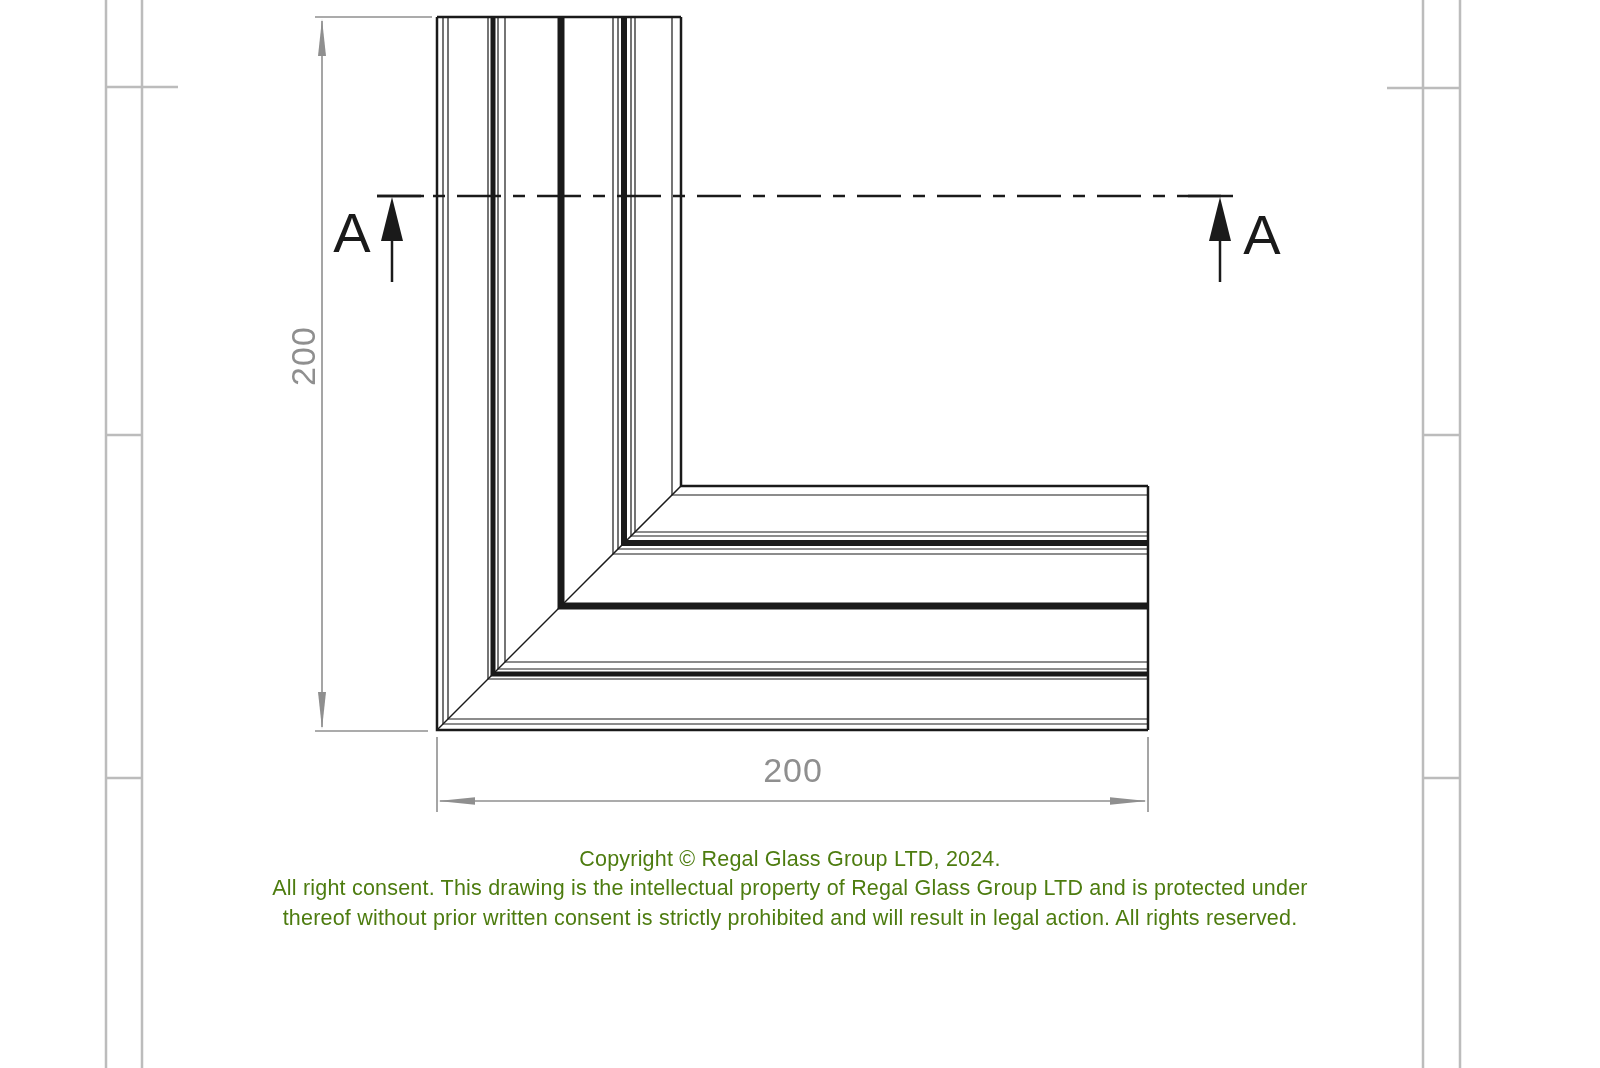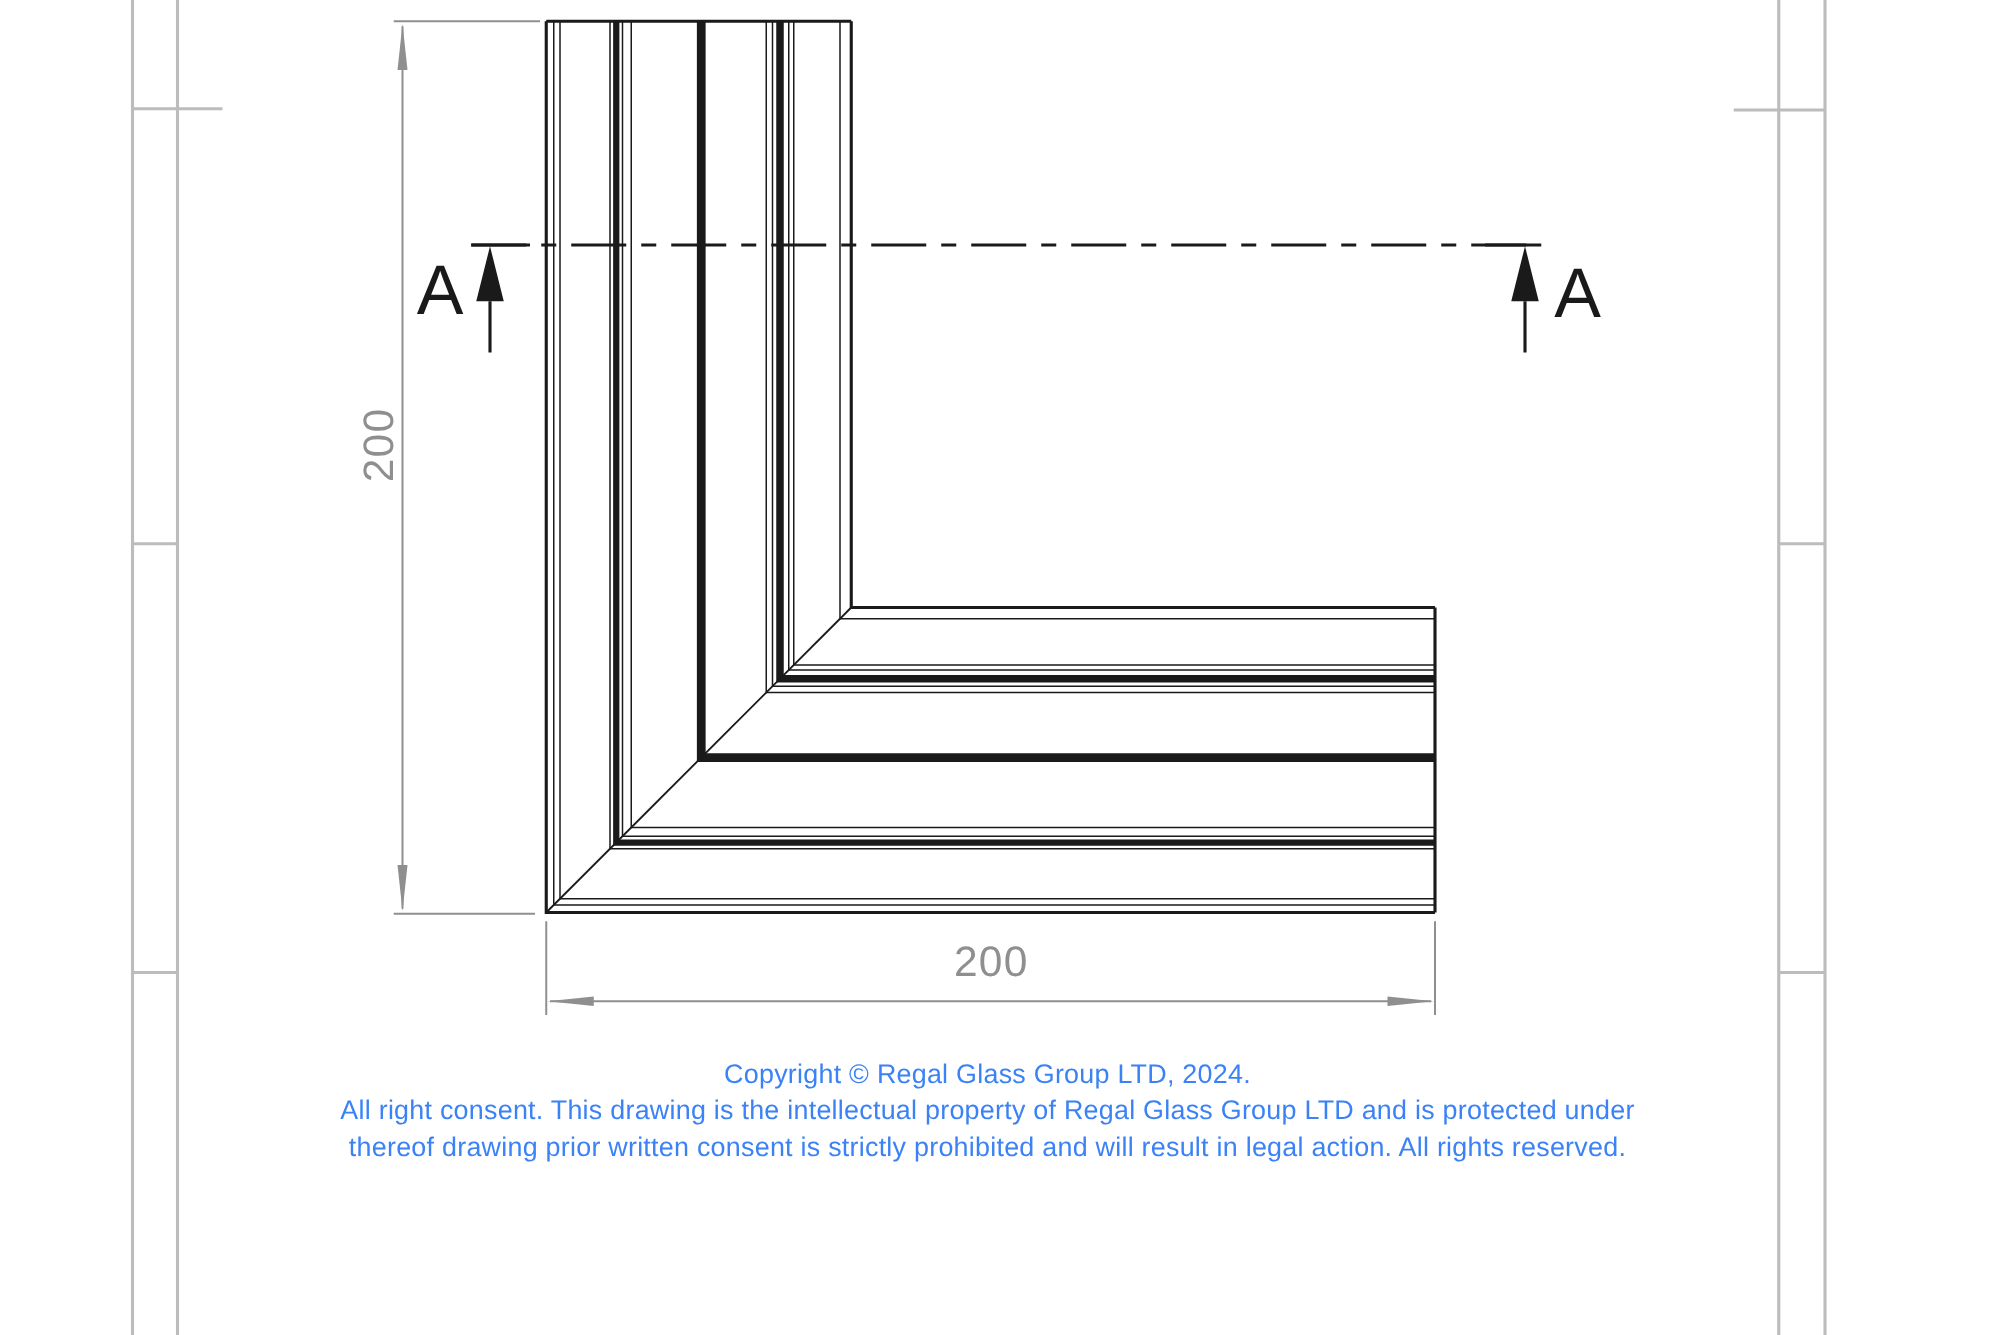--- a/index.html
+++ b/index.html
@@ -16,21 +16,21 @@
   .dim-fill{fill:var(--dimension,#8f8f8f);stroke:none;}
   .dim-text{
     fill:var(--dimension,#8f8f8f);font-size:34px;letter-spacing:1px;
     font-weight:400;
   }
   .section-text{
     fill:var(--profile-line,#1a1a1a);font-size:56px;font-weight:400;
   }
   .footer{
     position:absolute;left:220px;top:845px;width:1140px;
-    text-align:center;color:#3b82f6;font-size:21.5px;line-height:29.3px;
+    text-align:center;color:#4d7c0f;font-size:21.5px;line-height:29.3px;
     letter-spacing:0.2px;
   }
   .footer div{white-space:nowrap;}
 </style>
 </head>
 <body>
 
 <svg width="1600" height="1068" viewBox="0 0 1600 1068">
 
   <g>
@@ -94,14 +94,14 @@
       <polyline points="681,17 681,486 1148,486" stroke-width="2.5" class="profile"></polyline>
       <line x1="437" y1="17" x2="681" y2="17" stroke-width="2.5" class="profile"></line>
       <line x1="1148" y1="486" x2="1148" y2="730" stroke-width="2.5" class="profile"></line>
       <line x1="437" y1="730" x2="681" y2="486" stroke-width="1.5" class="profile"></line>
     </g>
 </svg>
 
 <div class="footer">
   <div>Copyright © Regal Glass Group LTD, 2024.</div>
   <div>All right consent. This drawing is the intellectual property of Regal Glass Group LTD and is protected under</div>
-  <div>thereof drawing prior written consent is strictly prohibited and will result in legal action. All rights reserved.</div>
+  <div>thereof without prior written consent is strictly prohibited and will result in legal action. All rights reserved.</div>
 </div>
 
 </body></html>

